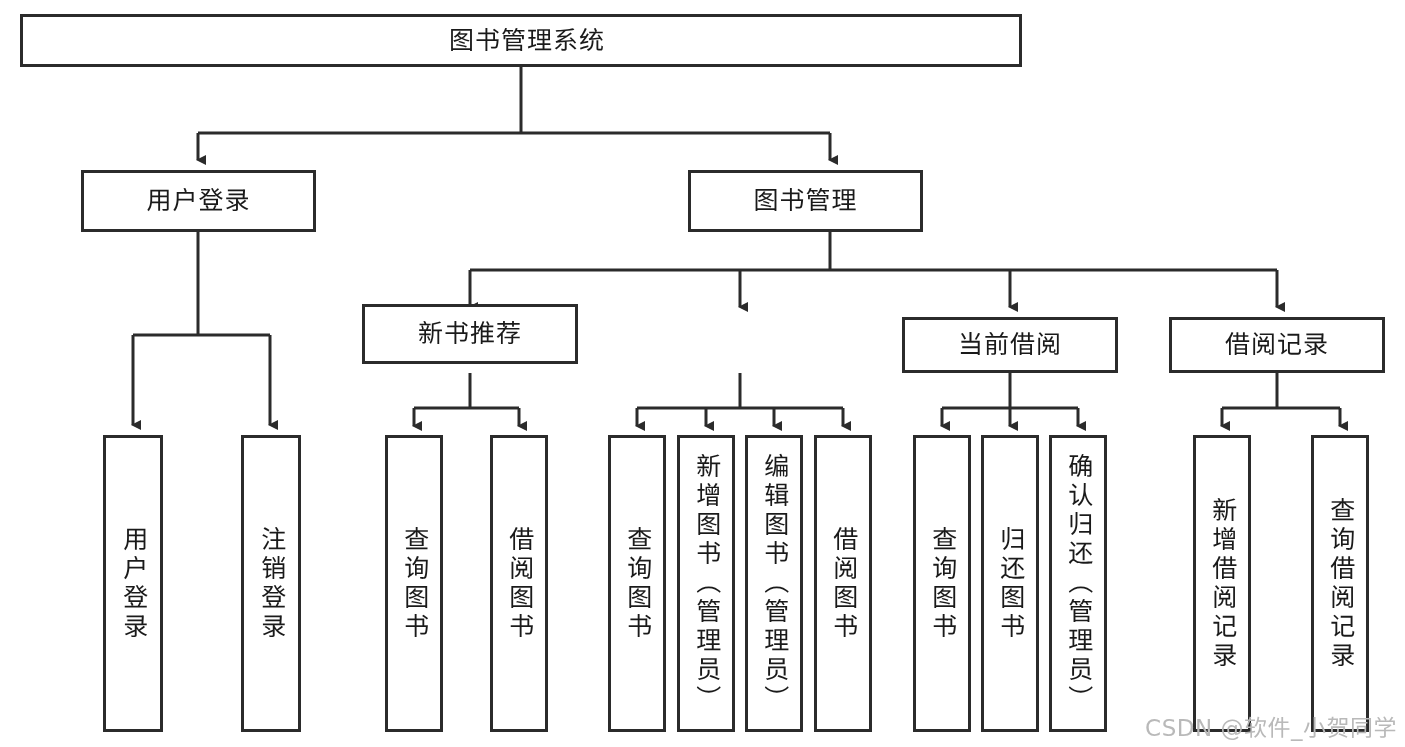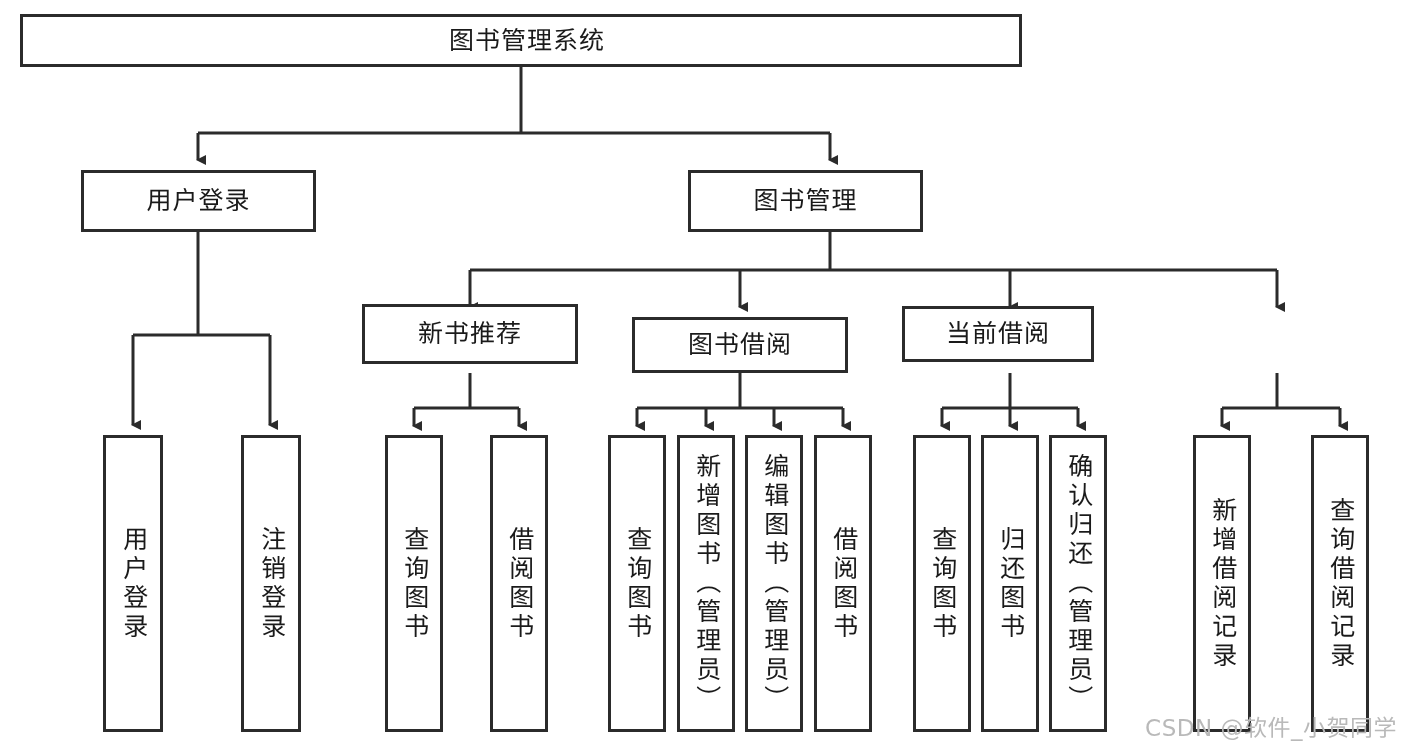--- a/index.html
+++ b/index.html
@@ -132,25 +132,25 @@
   <div class="node" style="left:81px; top:170px; width:235px; height:62px;">
     <span class="node-label">用户登录</span>
   </div>
   <div class="node" style="left:688px; top:170px; width:235px; height:62px;">
     <span class="node-label">图书管理</span>
   </div>
 
   <div class="node" style="left:362px; top:304px; width:216px; height:60px;">
     <span class="node-label">新书推荐</span>
   </div>
-  <div class="node" style="left:632px; top:317px; width:216px; height:56px;">
-    <span class="node-label">图书借阅</span>
+  <div class="node" style="left:902px; top:317px; width:216px; height:56px;">
+    <span class="node-label">当前借阅</span>
   </div>
-  <div class="node" style="left:902px; top:306px; width:192px; height:56px;">
-    <span class="node-label">当前借阅</span>
+  <div class="node" style="left:1169px; top:317px; width:216px; height:56px;">
+    <span class="node-label">借阅记录</span>
   </div>
 
   <div class="node leaf" style="left:103px; top:435px; width:60px; height:297px;">
     <span class="node-label">用户登录</span>
   </div>
   <div class="node leaf" style="left:241px; top:435px; width:60px; height:297px;">
     <span class="node-label">注销登录</span>
   </div>
 
   <div class="node leaf" style="left:385px; top:435px; width:58px; height:297px;">

